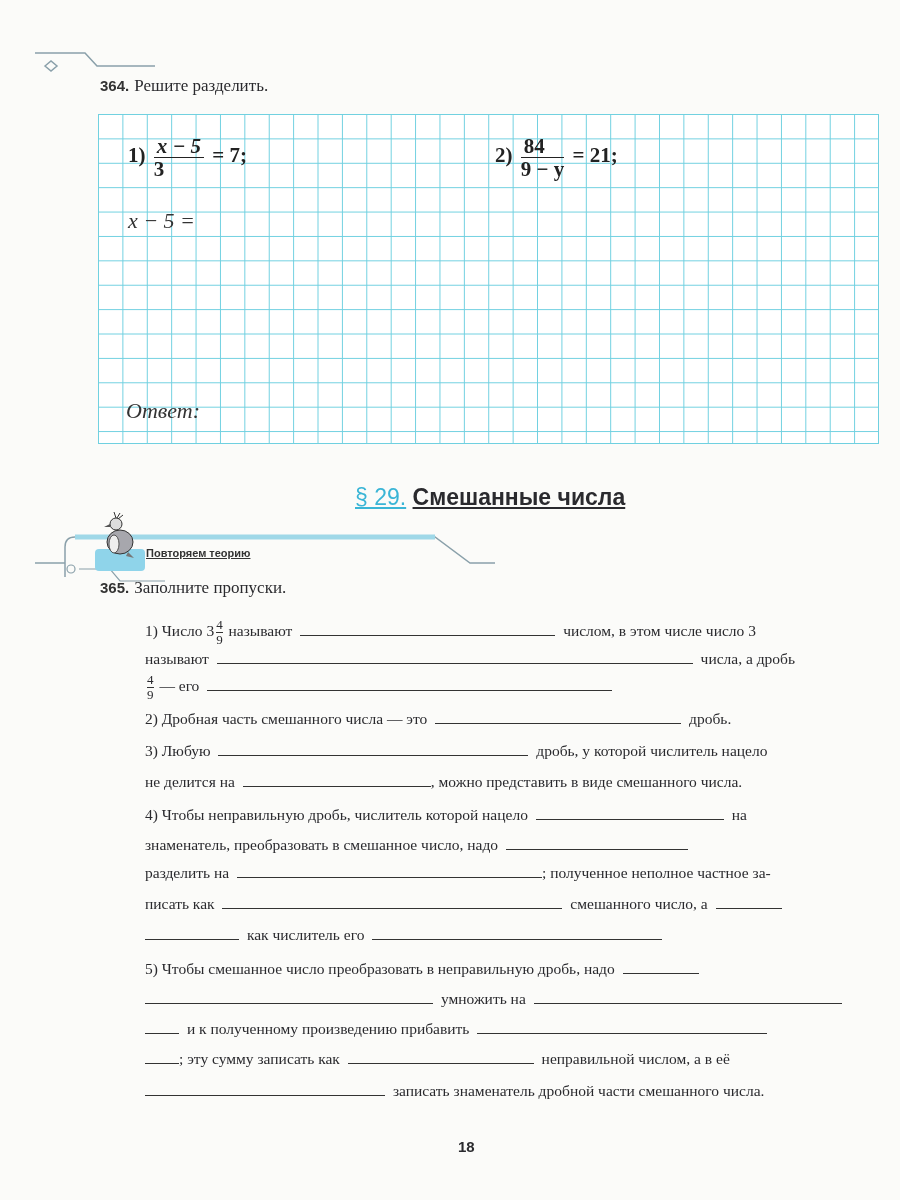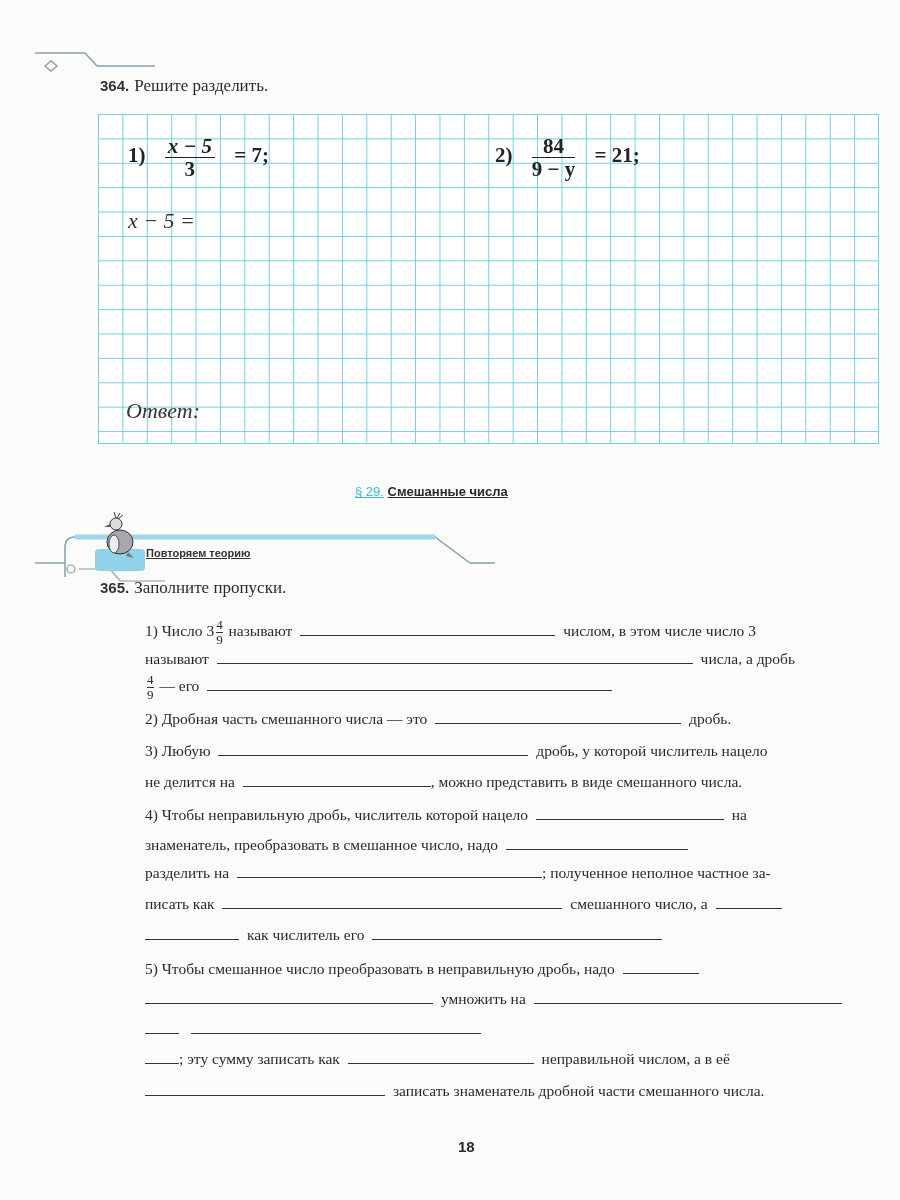--- a/index.html
+++ b/index.html
@@ -9,26 +9,26 @@
   .num { font-family:"Liberation Sans", sans-serif; font-weight:bold; font-size:15px; color:#333; }
   .task-title { font-family:"Liberation Serif", serif; font-size:17px; }
   .grid { left:98px; top:114px; width:780px; height:329px;
           background-color:#fff;
           background-image:
             linear-gradient(to right, #6fd0e0 1px, transparent 1px),
             linear-gradient(to bottom, #6fd0e0 1px, transparent 1px);
           background-size:24.4px 24.4px;
           border-right:1px solid #6fd0e0; border-bottom:1px solid #6fd0e0; }
   .math { font-family:"Liberation Serif", serif; font-weight:bold; font-size:21px; color:#222; }
-  .frac { display:inline-block; vertical-align:middle; text-align:center; margin:0 14px; }
+  .frac { display:inline-block; vertical-align:middle; margin:0 3px; }
   .frac .n { display:block; border-bottom:1.5px solid #222; padding:0 3px; line-height:22px; }
   .frac .d { display:block; line-height:22px; }
   .it { font-style:italic; }
   .answer { font-family:Liberation Serif, serif; font-style:italic; font-size:22px; color:#333; }
-  .section { font-family:"Liberation Sans", sans-serif; font-weight:bold; font-size:13px; }
+  .section { font-family:"Liberation Sans", sans-serif; font-weight:bold; font-size:23px; }
   .section .sec-num { color:#3ab5d6; font-weight:normal; text-decoration:underline; }
   .section .sec-title { text-decoration:underline; color:#2a2a2e; }
   .theory { font-family:"Liberation Sans", sans-serif; font-weight:bold; font-size:11px; text-decoration:underline; color:#333; }
   .line { position:absolute; font-family:"Liberation Serif", serif; font-size:15.5px; white-space:nowrap; }
   .blank { display:inline-block; border-bottom:1px solid #333; height:1px; vertical-align:baseline; margin:0 4px; }
   .sfrac { display:inline-block; vertical-align:middle; text-align:center; font-size:13px; line-height:14px; margin:0 2px; }
   .sfrac .n { display:block; border-bottom:1px solid #333; }
   .sfrac .d { display:block; }
   .page-num { font-family:"Liberation Sans", sans-serif; font-weight:bold; font-size:15px; }
 </style>
@@ -158,20 +158,21 @@
   <span>5) Чтобы смешанное число преобразовать в неправильную дробь, надо</span>
   <span class="blank" style="width:76px"></span>
 </div>
 <div class="line" style="left:145px;top:990px">
   <span class="blank" style="width:288px;margin-left:0"></span>
   <span>умножить на</span>
   <span class="blank" style="width:308px"></span>
 </div>
 <div class="line" style="left:145px;top:1020px">
   <span class="blank" style="width:34px;margin-left:0"></span>
+  <span>и к полученному произведению прибавить</span>
   <span class="blank" style="width:290px"></span>
 </div>
 <div class="line" style="left:145px;top:1050px">
   <span class="blank" style="width:34px;margin:0"></span><span>; эту сумму записать как</span>
   <span class="blank" style="width:186px"></span>
   <span>неправильной числом, а в её</span>
 </div>
 <div class="line" style="left:145px;top:1082px">
   <span class="blank" style="width:240px;margin-left:0"></span>
   <span>записать знаменатель дробной части смешанного числа.</span>

